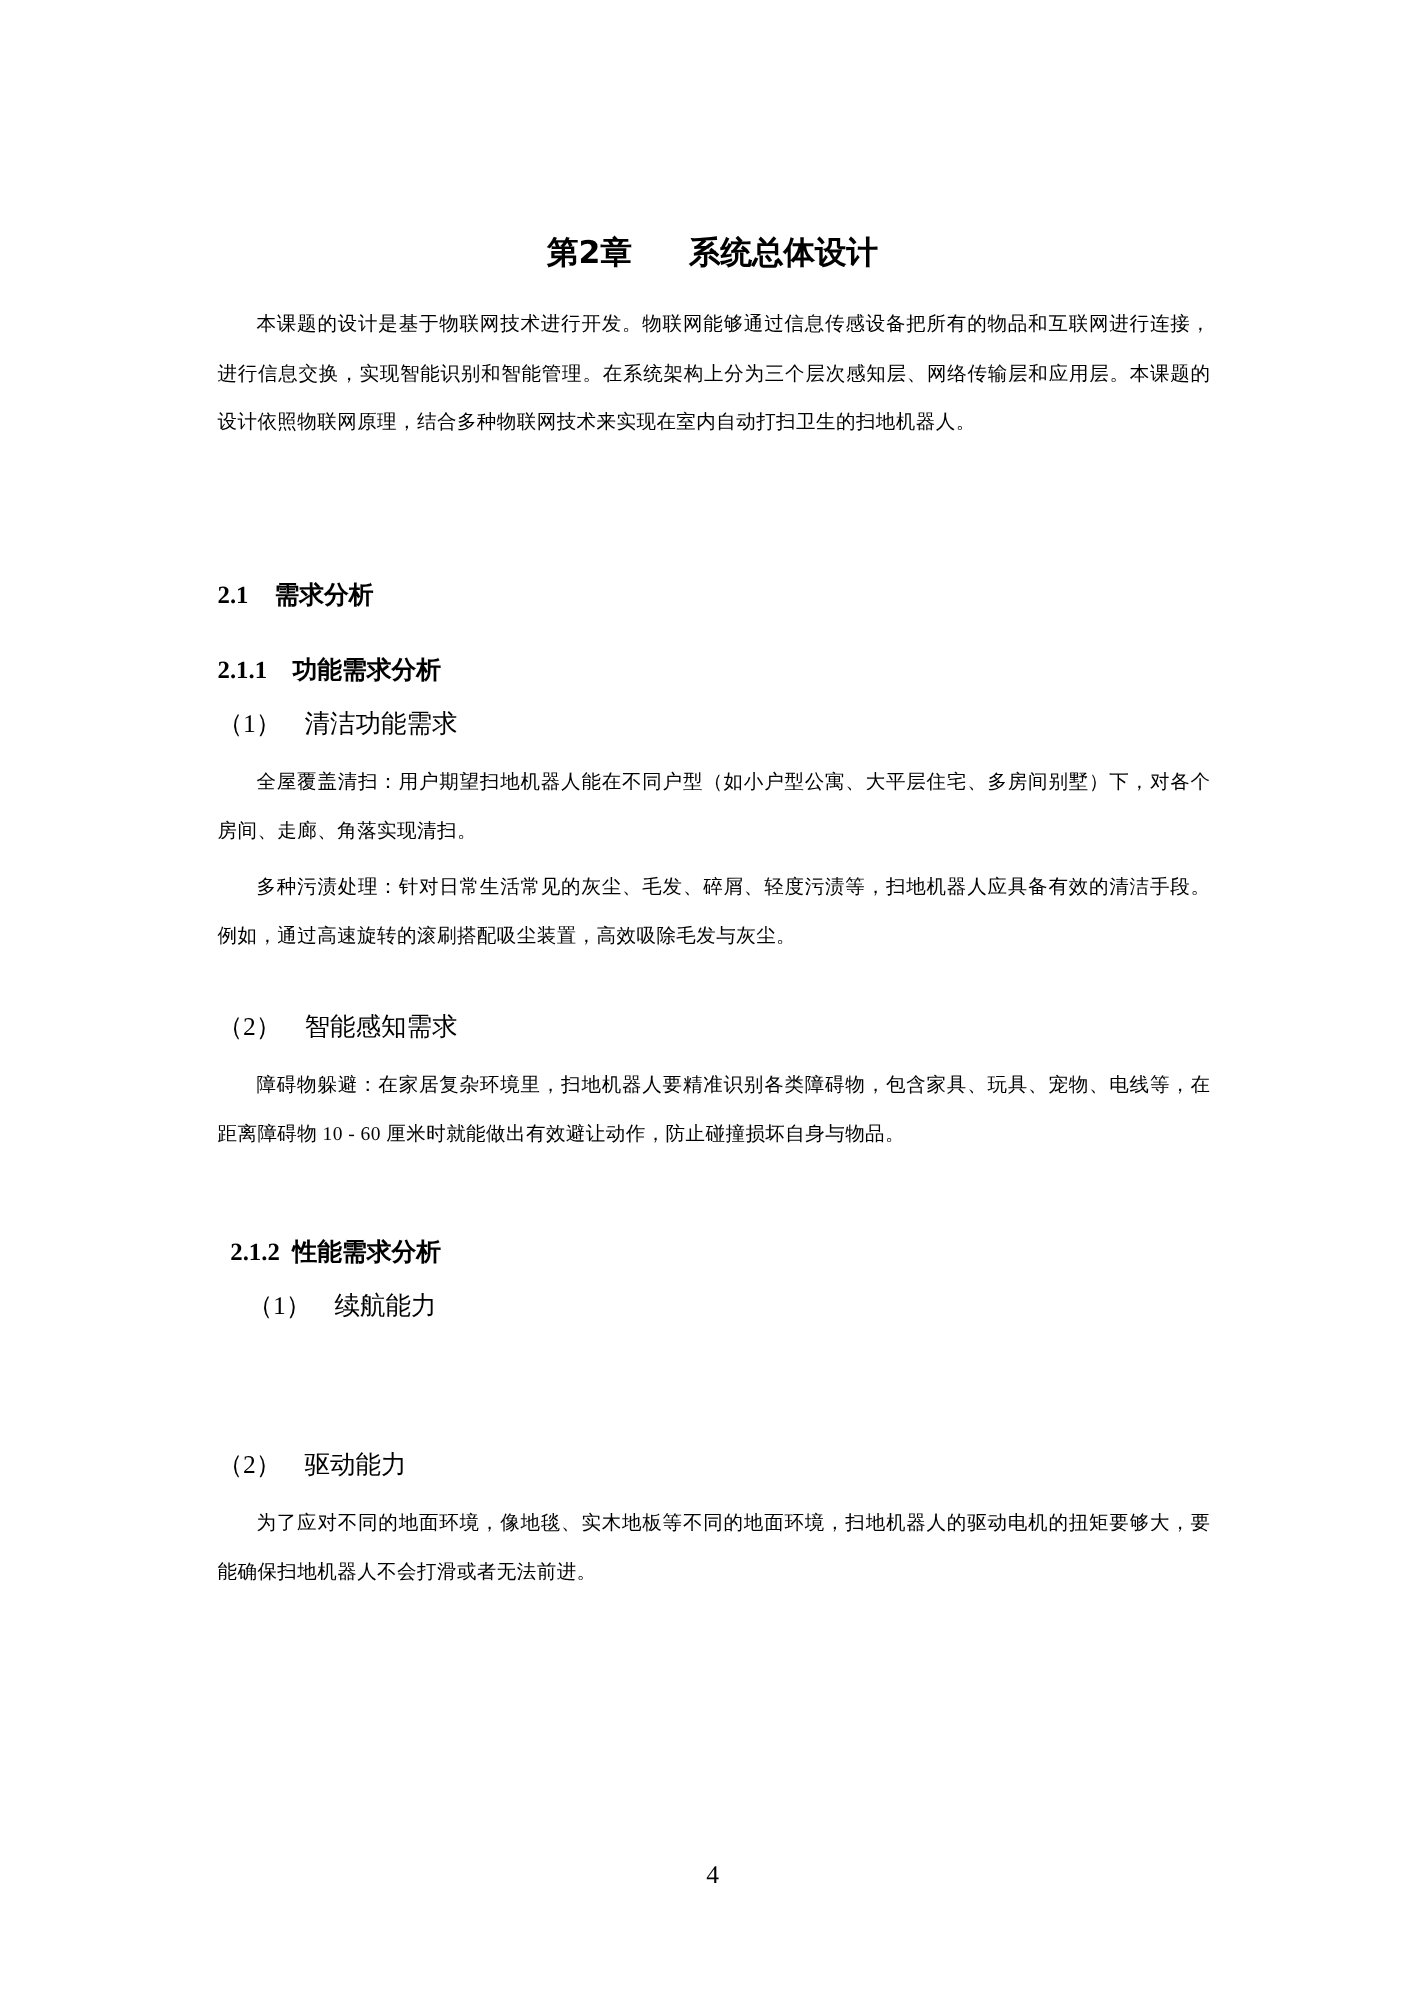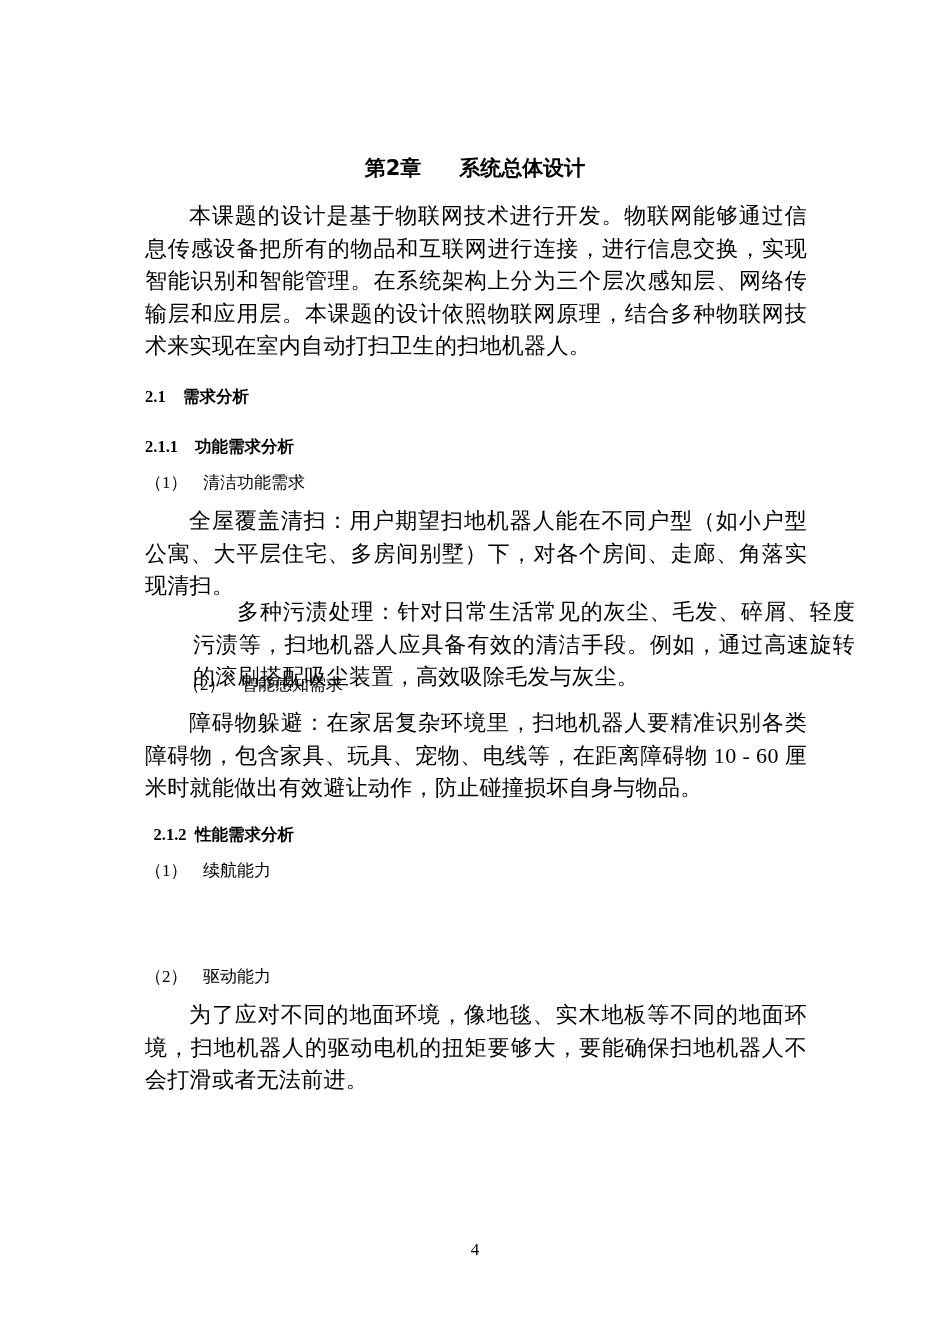--- a/index.html
+++ b/index.html
@@ -3,21 +3,21 @@
 <meta charset="utf-8">
 <style>
   html, body { margin: 0; padding: 0; background: #ffffff; }
   body { width: 950px; height: 1344px; position: relative; overflow: hidden;
          font-family: "Liberation Serif", "DejaVu Serif", serif; color: #000; }
   .page { position: absolute; left: 0; top: 0; width: 950px; height: 1264px; }
   .abs { position: absolute; white-space: nowrap; }
   .title { left: 0; width: 950px; top: 152px; text-align: center; font-size: 21px; font-weight: bold;
            font-family: "DejaVu Sans", "Liberation Sans", sans-serif; line-height: 32px; }
   .title .gap { display: inline-block; width: 38px; }
-  .para { position: absolute; left: 145px; width: 662px; font-size: 22px; line-height: 32.6px;
+  .para { position: absolute; left: 145px; width: 662px; font-size: 13px; line-height: 32.6px;
           text-align: justify; text-indent: 2em; letter-spacing: 0.3px; }
   .h2 { left: 145px; font-size: 16.5px; font-weight: bold; line-height: 26px;
         font-family: "DejaVu Sans", "Liberation Sans", sans-serif; }
   .h2 .num { font-family: "Liberation Serif", serif; display: inline-block; }
   .item { left: 145px; font-size: 17px; line-height: 26px; }
   .item .num { display: inline-block; width: 58px; }
   .pagenum { left: 0; width: 950px; top: 1240px; text-align: center; font-size: 17px; }
 </style>
 </head>
 <body>
@@ -37,33 +37,33 @@
   <div class="abs h2" style="top:434px;">
     <span class="num" style="width:50px;">2.1.1</span><span>功能需求分析</span>
   </div>
 
   <div class="abs item" style="top:470px;">
     <span class="num">（1）</span><span>清洁功能需求</span>
   </div>
 
   <div class="para" style="top:505px;">全屋覆盖清扫：用户期望扫地机器人能在不同户型（如小户型公寓、大平层住宅、多房间别墅）下，对各个房间、走廊、角落实现清扫。</div>
 
-  <div class="para" style="top:596px;margin-left:48px;">多种污渍处理：针对日常生活常见的灰尘、毛发、碎屑、轻度污渍等，扫地机器人应具备有效的清洁手段。例如，通过高速旋转的滚刷搭配吸尘装置，高效吸除毛发与灰尘。</div>
+  <div class="para" style="top:575px;">多种污渍处理：针对日常生活常见的灰尘、毛发、碎屑、轻度污渍等，扫地机器人应具备有效的清洁手段。例如，通过高速旋转的滚刷搭配吸尘装置，高效吸除毛发与灰尘。</div>
 
-  <div class="abs item" style="top:672px;margin-left:38px;">
+  <div class="abs item" style="top:672px;">
     <span class="num">（2）</span><span>智能感知需求</span>
   </div>
 
   <div class="para" style="top:707px;">障碍物躲避：在家居复杂环境里，扫地机器人要精准识别各类障碍物，包含家具、玩具、宠物、电线等，在距离障碍物 10 - 60 厘米时就能做出有效避让动作，防止碰撞损坏自身与物品。</div>
 
   <div class="abs h2" style="top:822px;text-align:center;">
     <span class="num" style="width:50px;">2.1.2</span><span>性能需求分析</span>
   </div>
 
-  <div class="abs item" style="top:858px;">
+  <div class="abs item" style="top:858px;margin-left:20px;">
     <span class="num">（1）</span><span>续航能力</span>
   </div>
 
 
   <div class="abs item" style="top:964px;">
     <span class="num">（2）</span><span>驱动能力</span>
   </div>
 
   <div class="para" style="top:999px;">为了应对不同的地面环境，像地毯、实木地板等不同的地面环境，扫地机器人的驱动电机的扭矩要够大，要能确保扫地机器人不会打滑或者无法前进。</div>
 

